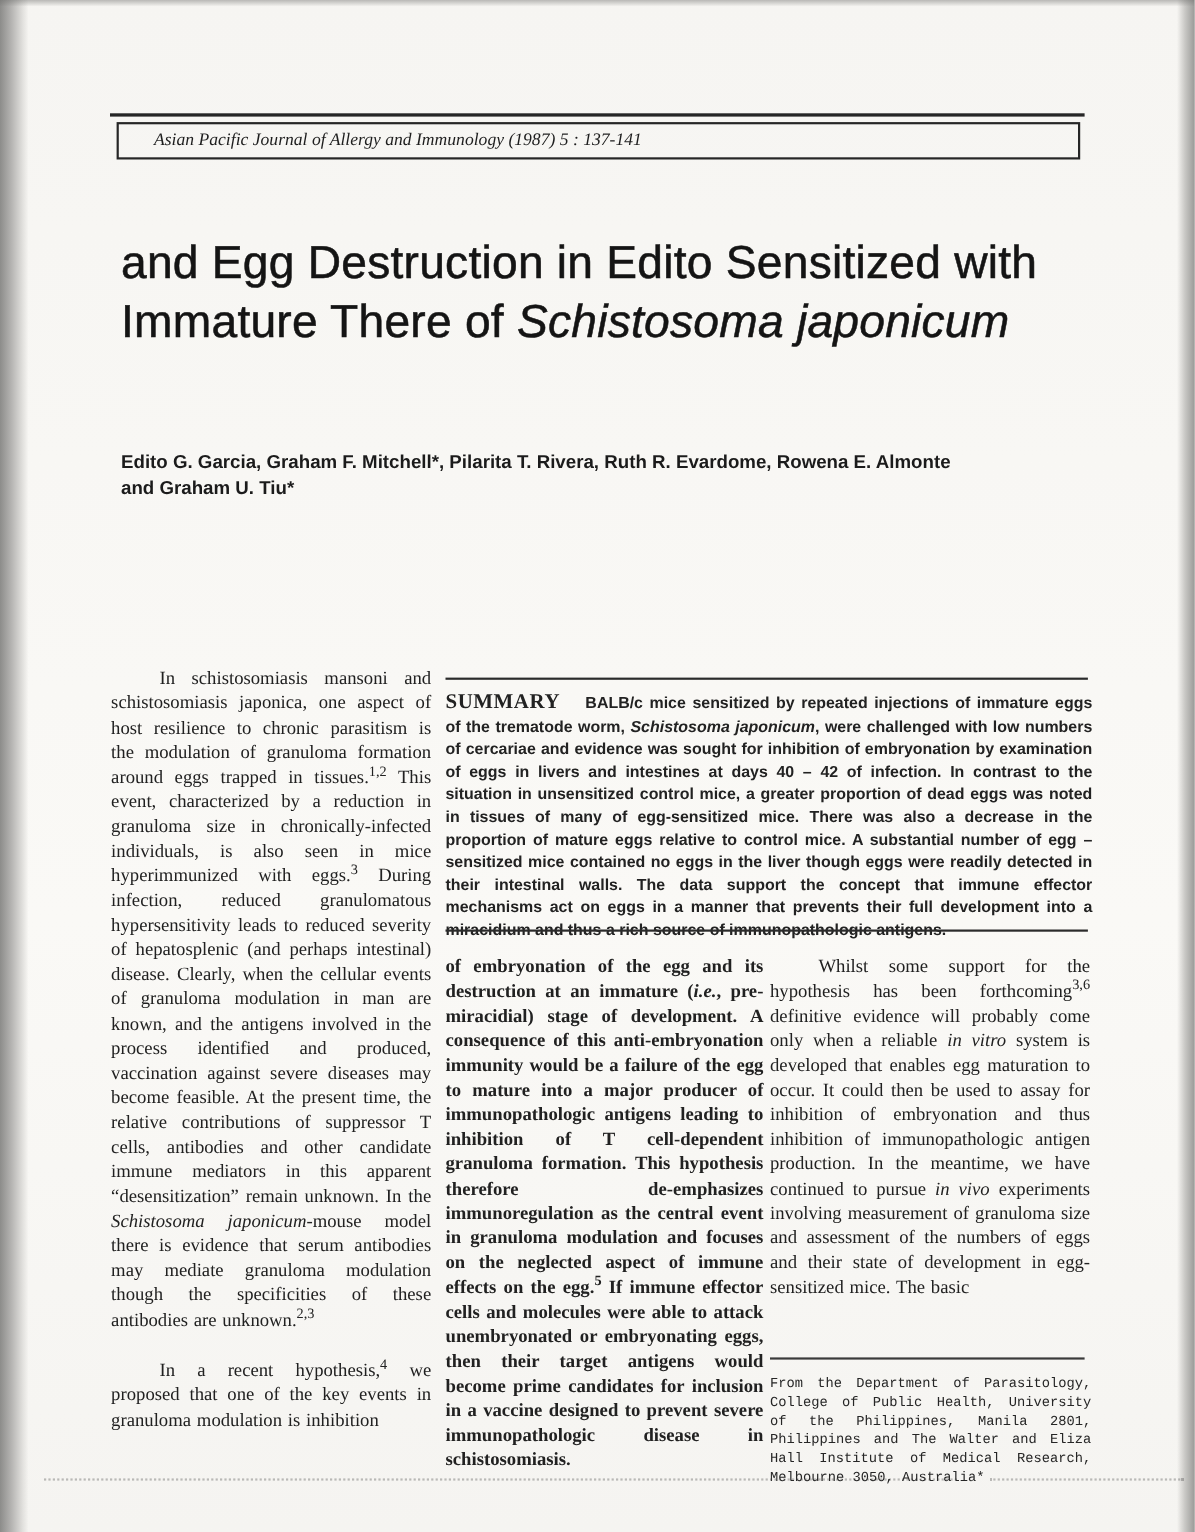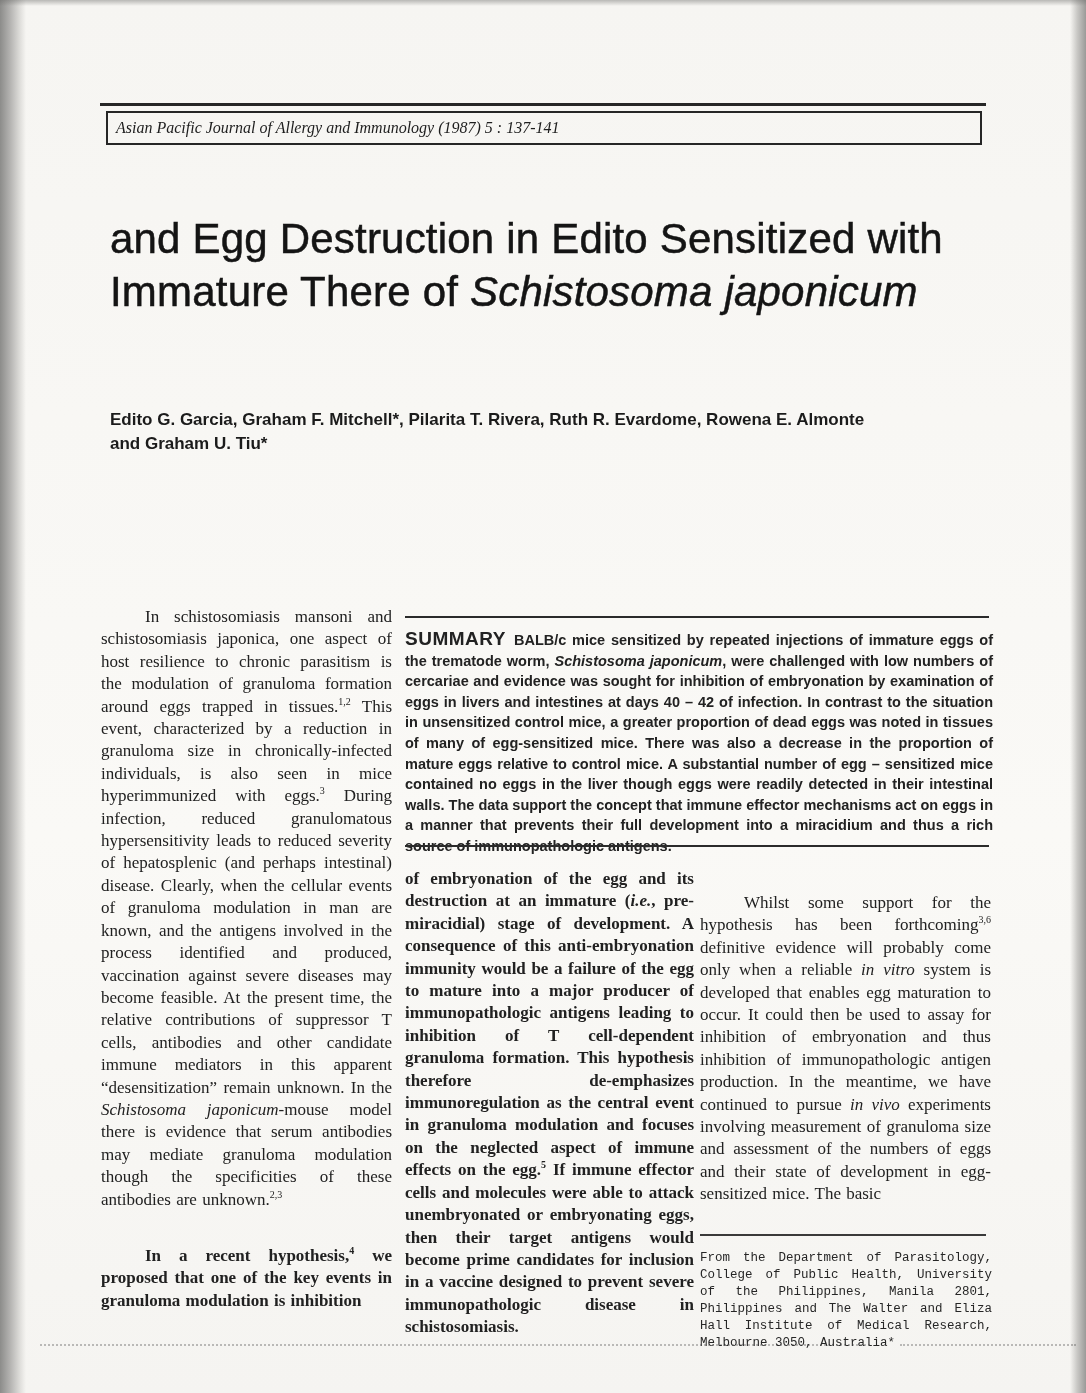--- a/index.html
+++ b/index.html
@@ -11,50 +11,50 @@
   .edge-left  { position:absolute; left:0; top:0; bottom:0; width:26px;
     background:linear-gradient(90deg,#8c8c8a 0%,#b5b4b2 40%,#e2e1de 80%,rgba(248,247,244,0) 100%); }
   .edge-right { position:absolute; right:0; top:0; bottom:0; width:16px;
     background:linear-gradient(270deg,#9a9a98 0%,#c9c8c5 55%,rgba(248,247,244,0) 100%); }
   .edge-top   { position:absolute; top:0; left:0; right:0; height:6px;
     background:linear-gradient(180deg,rgba(110,110,108,0.45),rgba(110,110,108,0)); }
 
   .head-rule { position:absolute; left:100px; top:103px; width:886px; height:3px; background:#262626; }
   .head-box  { position:absolute; left:106px; top:111px; width:876px; height:34px;
     border:2px solid #262626; box-sizing:border-box;
-    display:flex; align-items:center; padding-left:8px;
+    display:flex; align-items:center; padding-left:32px;
     font-style:italic; font-size:16px; color:#1e1e1e; }
 
   .title { position:absolute; left:110px; top:212px; width:910px;
     font-family:"Liberation Sans", sans-serif; font-size:42px; line-height:53px;
     color:#141414; -webkit-text-stroke:0.5px #141414; letter-spacing:0.2px; }
   .title .it { font-style:italic; }
 
   .authors { position:absolute; left:110px; top:408px; width:900px;
     font-family:"Liberation Sans", sans-serif; font-weight:bold;
     font-size:17px; line-height:24px; color:#1b1b1b; }
 
   .col { position:absolute; font-size:17px; line-height:22.4px;
     text-align:justify; color:#212121; word-spacing:1px; }
   .col p { margin:0; }
   .col p.indent { text-indent:44px; }
-  .col p + p { margin-top:34px;font-weight:bold; }
+  .col p + p { margin-top:24px; }
   .col-left  { left:101px; top:606px; width:291px; }
   .col-mid   { left:405px; top:868px; width:289px;font-weight:bold; }
-  .col-right { left:700px; top:868px; width:291px;margin-top:24px; }
+  .col-right { left:700px; top:868px; width:291px; }
 
-  .sup { font-size:10px; vertical-align:super; line-height:0; word-spacing:0; }
+  .sup { font-size:13px; vertical-align:super; line-height:0; word-spacing:0; }
   .it  { font-style:italic; }
 
   .summary-rule-top    { position:absolute; left:405px; top:616px; width:584px; height:2px; background:#2b2b2b; }
   .summary-rule-bottom { position:absolute; left:405px; top:845px; width:584px; height:2px; background:#2b2b2b; }
   .summary { position:absolute; left:405px; top:629px; width:588px;
     font-family:"Liberation Sans", sans-serif; font-weight:bold;
     font-size:14.5px; line-height:20.6px; color:#222; text-align:justify; }
-  .summary .label { font-size:19px; letter-spacing:0.5px; padding-right:8px; }
+  .summary .label { font-size:19px; letter-spacing:0.5px; padding-right:23px;font-family:Liberation Serif, serif; }
 
   .footnote-rule { position:absolute; left:700px; top:1234px; width:286px; height:2px; background:#3a3a3a; }
   .footnote { position:absolute; left:700px; top:1250px; width:292px;
     font-family:Liberation Mono, monospace; font-size:12.5px; line-height:17px;
     color:#262626; text-align:justify; }
   .footnote p { margin:0; }
 
   .cutline-1 { position:absolute; left:40px;  top:1344px; width:830px; border-top:2px dotted rgba(60,60,58,0.32); }
   .cutline-2 { position:absolute; left:900px; top:1344px; width:176px; border-top:2px dotted rgba(60,60,58,0.32); }
 </style>

